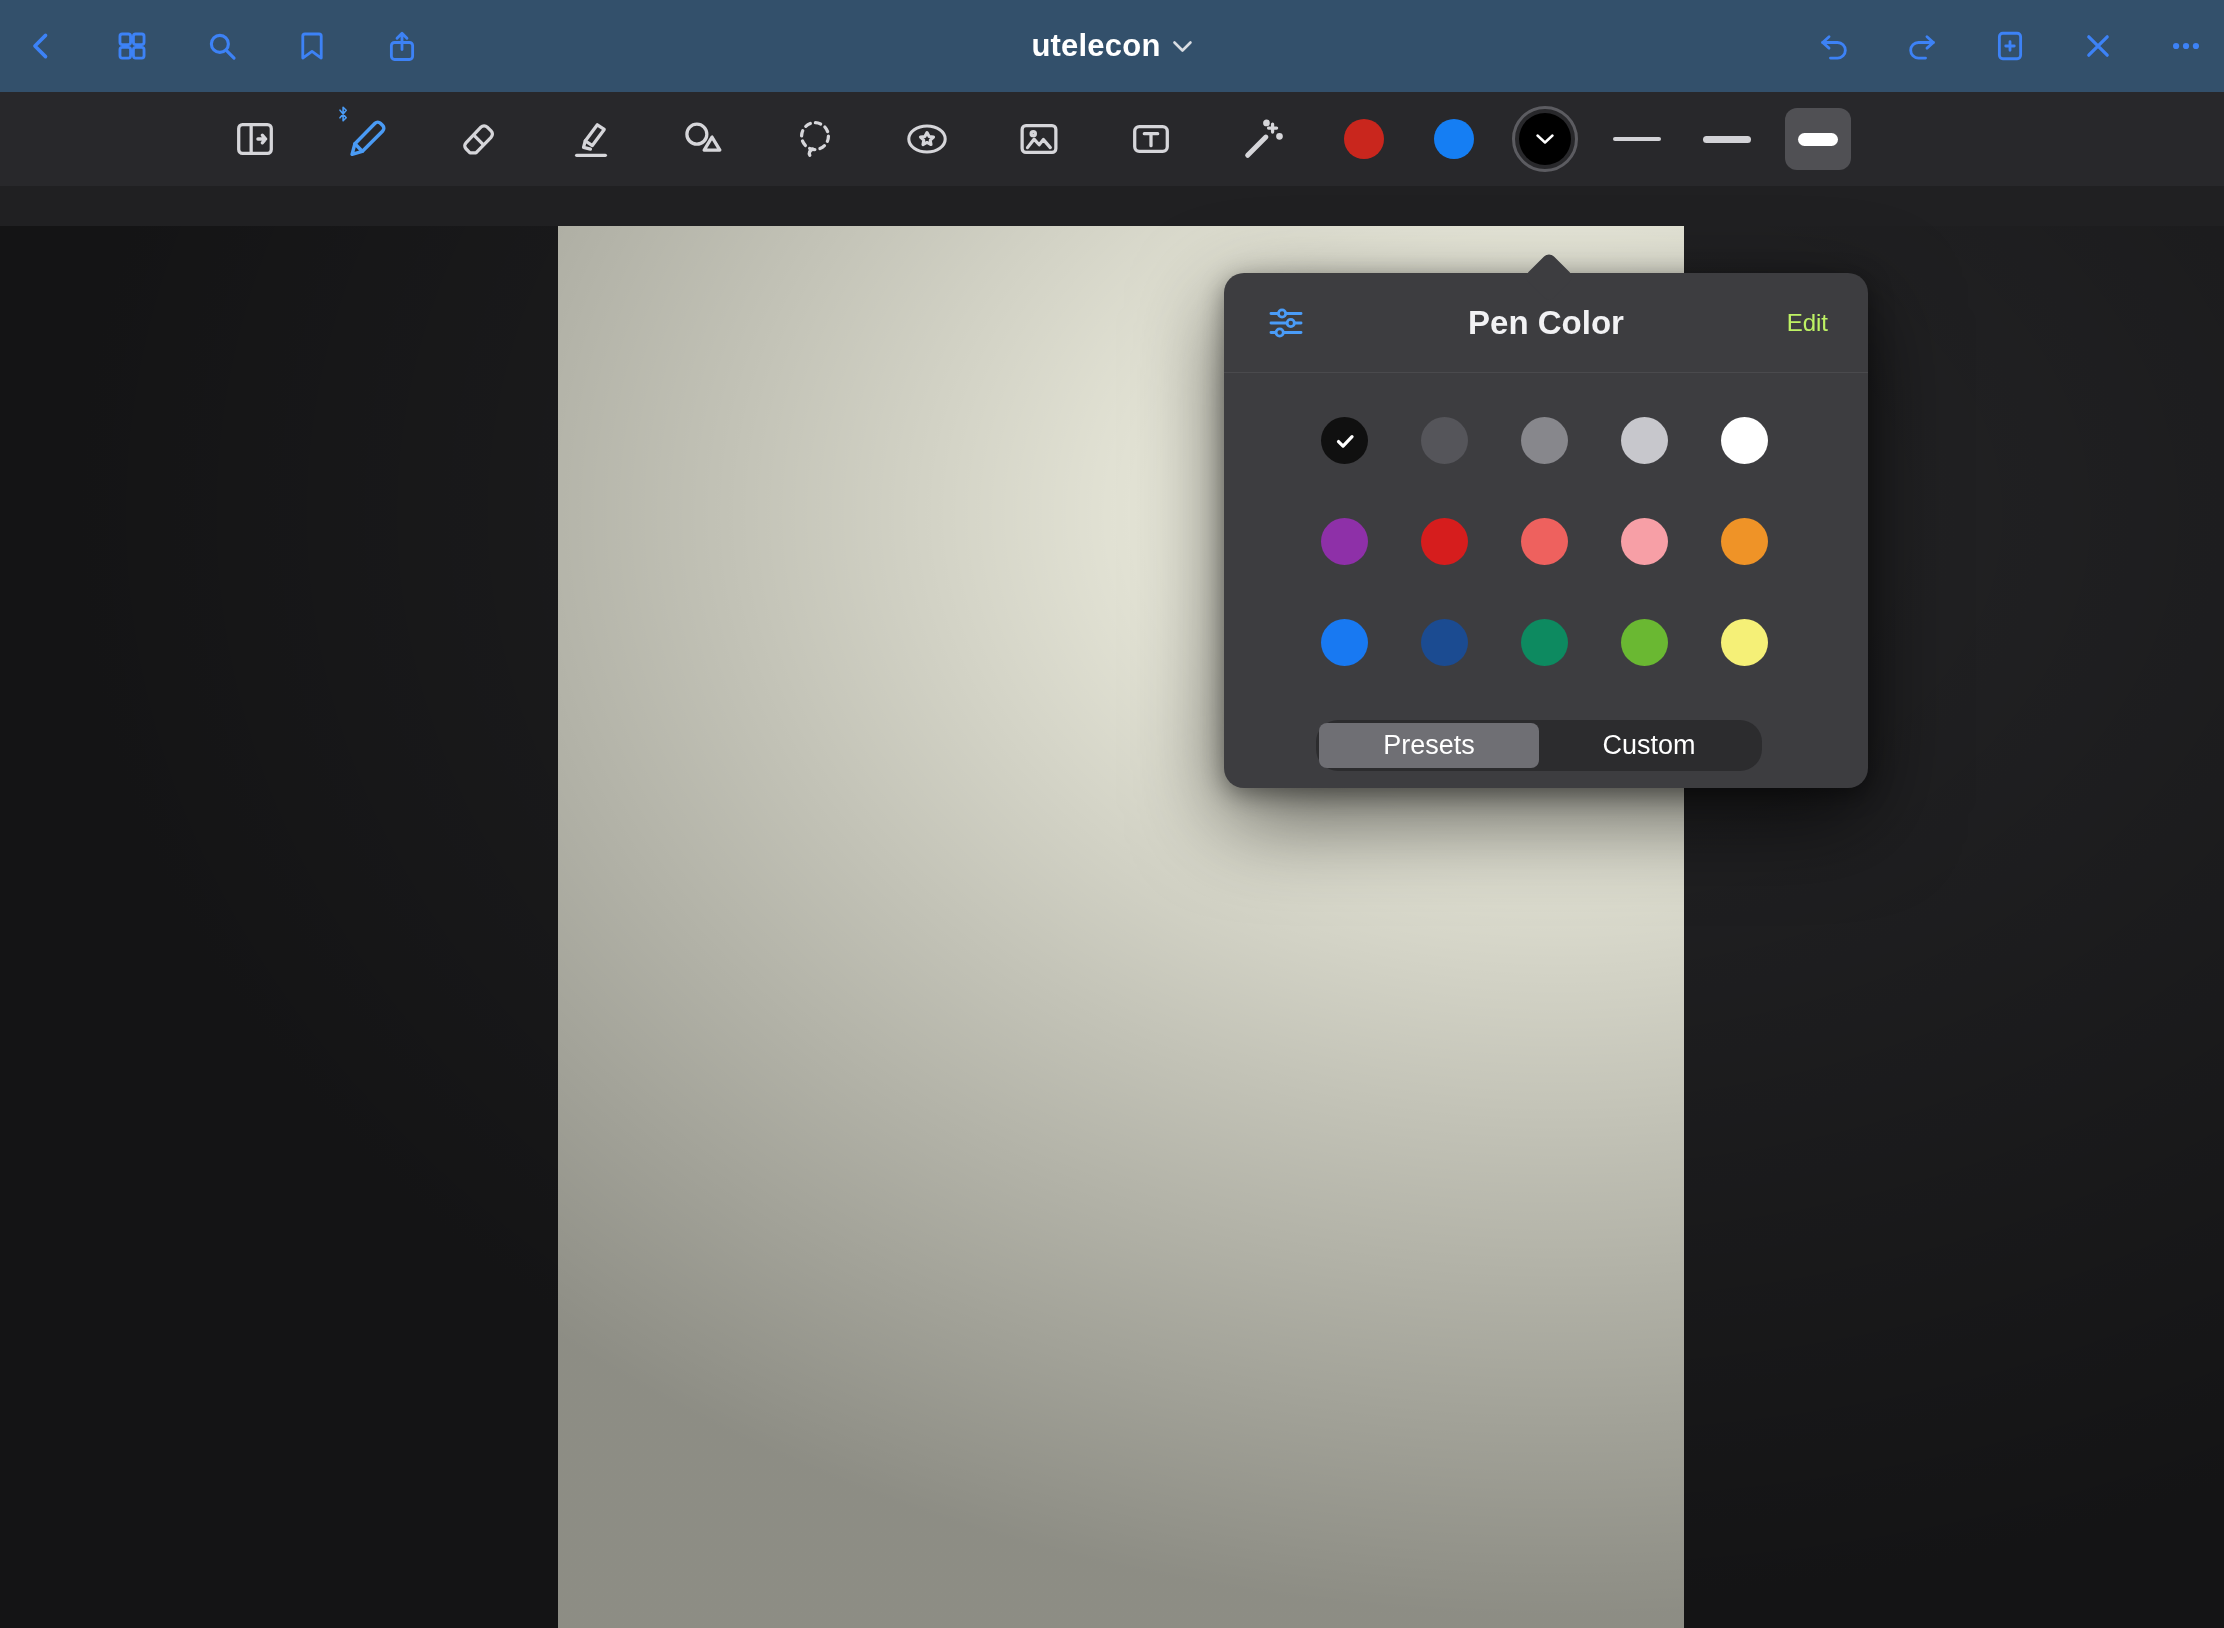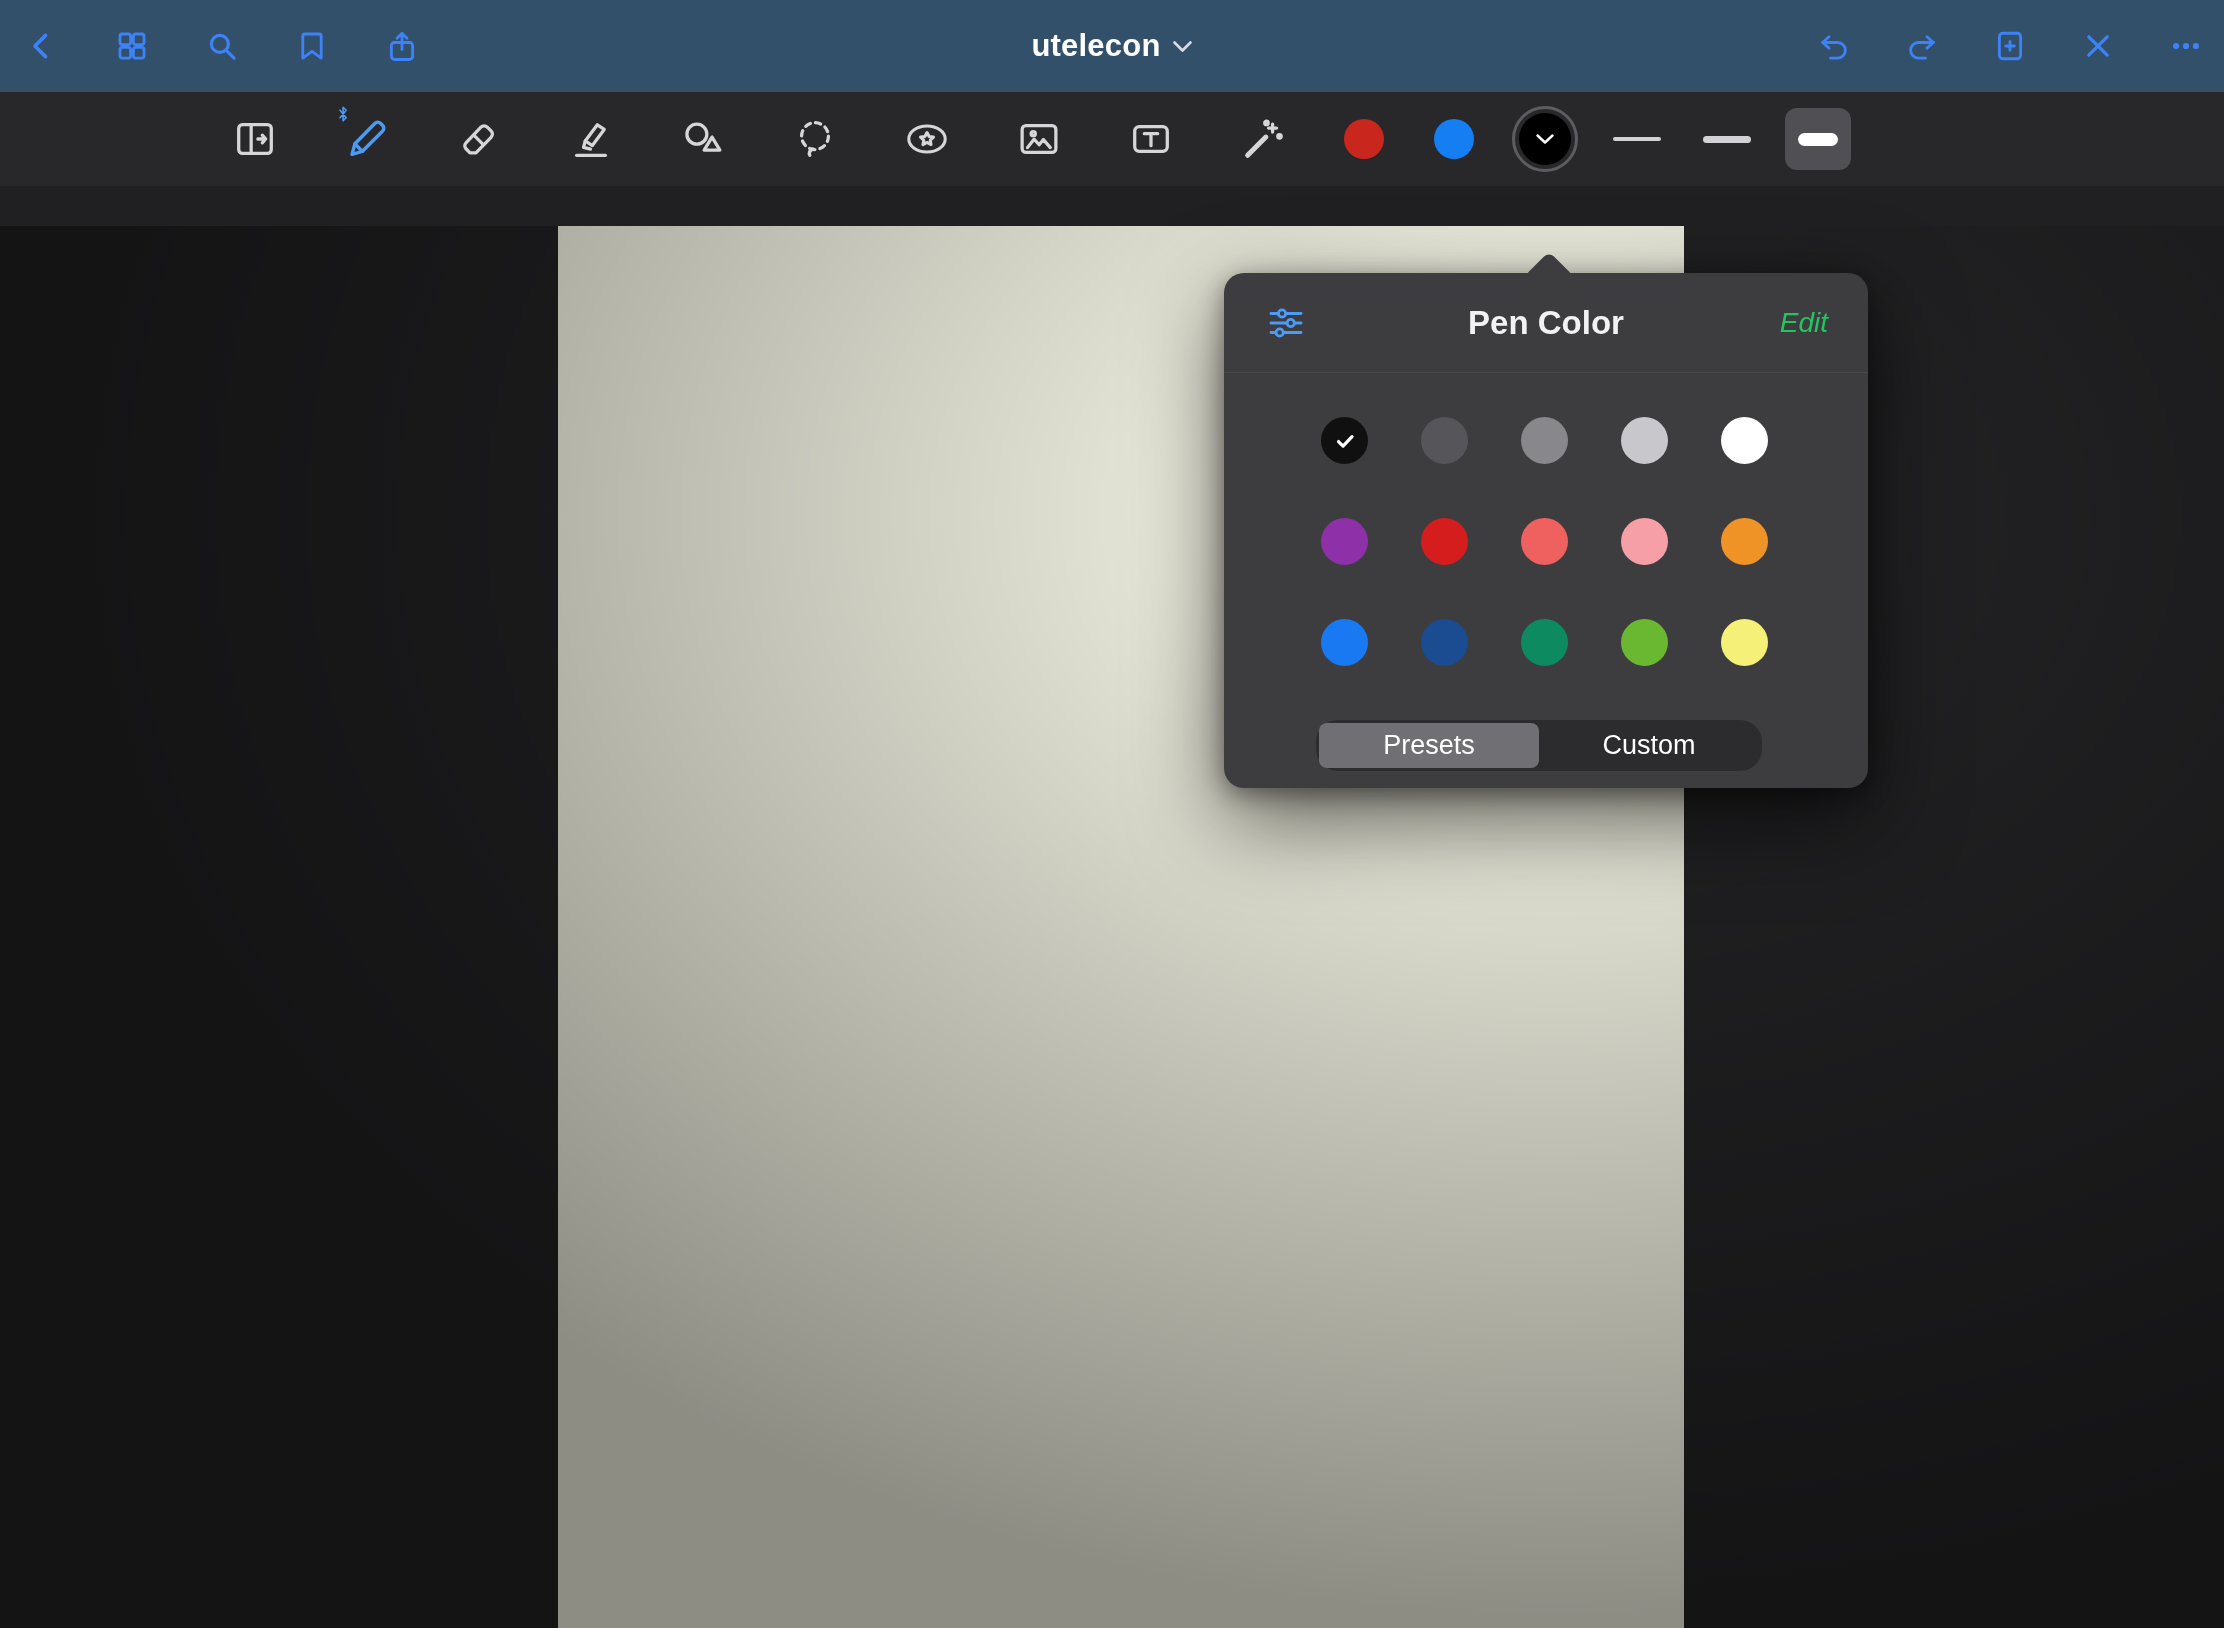--- a/index.html
+++ b/index.html
@@ -56,21 +56,21 @@
   .popover { position:absolute; left:1224px; top:47px; width:644px; height:515px; background:#3d3d40;
              border-radius:20px; z-index:20; box-shadow:0 30px 90px rgba(0,0,0,.6), 0 6px 24px rgba(0,0,0,.4); }
   .popover-arrow { position:absolute; top:-14px; left:307px; width:36px; height:36px; background:#3d3d40;
                    transform:rotate(45deg); border-radius:7px; }
   .popover-header { position:relative; height:100px; display:flex; align-items:center; padding:0 40px;
                     border-bottom:1px solid rgba(255,255,255,0.07); }
   .filters-btn { width:44px; height:44px; display:flex; align-items:center; justify-content:center; color:#4a9cf8; cursor:pointer; }
   .filters-btn svg { width:38px; height:38px; display:block; }
   .popover-title { position:absolute; left:50%; top:50%; transform:translate(-50%,-50%);
                    color:#f2f2f4; font-size:33px; font-weight:700; }
-  .edit-btn { margin-left:auto; color:#22c55e; font-size:28px; cursor:pointer;font-style:italic; }
+  .edit-btn { margin-left:auto; color:#bef264; font-size:24px; cursor:pointer; }
 
   .swatch-grid { display:grid; grid-template-columns:repeat(5, 47px); grid-auto-rows:47px;
                  column-gap:53px; row-gap:54px; padding:44px 97px 0 97px; }
   .swatch { width:47px; height:47px; border-radius:50%; cursor:pointer;
             display:flex; align-items:center; justify-content:center; }
   .swatch svg { width:26px; height:26px; display:block; }
 
   .segmented { position:absolute; left:92px; right:106px; bottom:17px; height:51px; background:#2c2c2e;
                border-radius:22px; display:flex; padding:3px; }
   .segment { flex:1; display:flex; align-items:center; justify-content:center; color:#ffffff;

